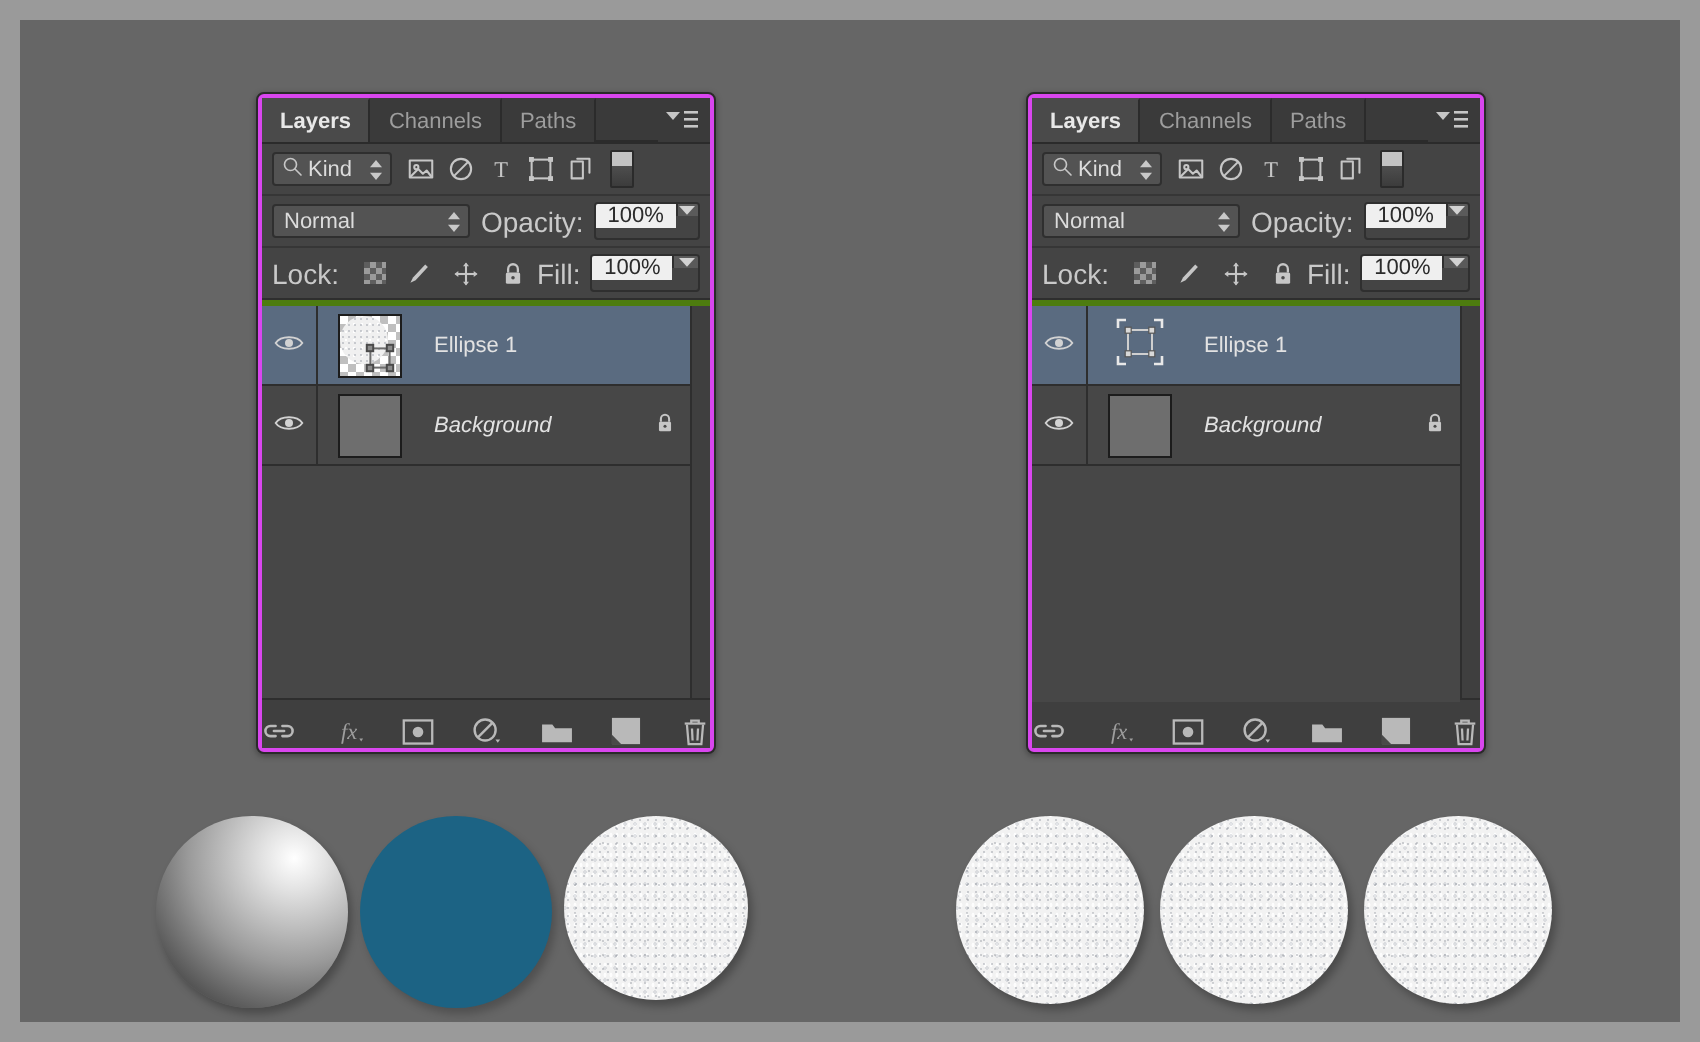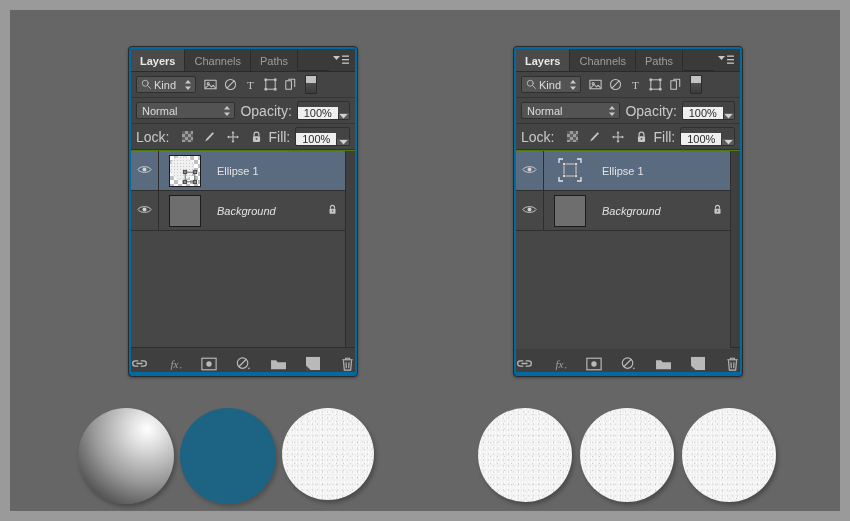--- a/index.html
+++ b/index.html
@@ -22,21 +22,21 @@
     height: 521px;
     background: #666666;
     box-sizing: border-box;
     border: 10px solid #9a9a9a;
   }
 
   
   .panel {
     position: absolute;
     box-sizing: border-box;
-    background: #0369a1;
+    background: #d946ef;
     border: 1px solid #2a2a2a;
     border-radius: 4px;
     box-shadow: 0 1px 3px rgba(0,0,0,.35);
     padding: 2px 2px 0 2px;
     color: #cfcfcf;
     font-size: 11px;
   }
   #panel-left  { left: 118px; top: 36px; width: 230px; height: 331px; }
   #panel-right { left: 503px; top: 36px; width: 230px; height: 331px; }
 
@@ -119,21 +119,21 @@
     border: 1px solid #2b2b2b;
     border-radius: 1px;
     margin-left: 2px;
     cursor: pointer;
   }
 
   .label-txt { color: #c9c9c9; font-size: 14px; white-space: nowrap; }
 
   .numfield {
     display: flex;
-    align-items: flex-end;
+    align-items: flex-start;
     height: 17px;
     border: 1px solid #2f2f2f;
     border-radius: 2px;
     overflow: hidden;
   }
   .numfield .val {
     background: #efefef;
     color: #2b2b2b;
     font-size: 11px;
     padding: 0 4px;
@@ -162,21 +162,21 @@
       linear-gradient(45deg, #9b9b9b 25%, transparent 25%, transparent 75%, #9b9b9b 75%);
     background-size: 6px 6px;
     background-position: 0 0, 3px 3px;
     background-color: #5e5e5e;
   }
 
   
   .layer-list {
     position: relative;
     background: #474747;
-    border-top: 1px solid #4d7c0f;
+    border-top: 3px solid #4d7c0f;
   }
   .layer-list-inner { position: relative; }
   .layer-row {
     display: flex;
     align-items: center;
     height: 39px;
     border-bottom: 1px solid #2e2e2e;
     background: #474747;
     cursor: pointer;
   }

